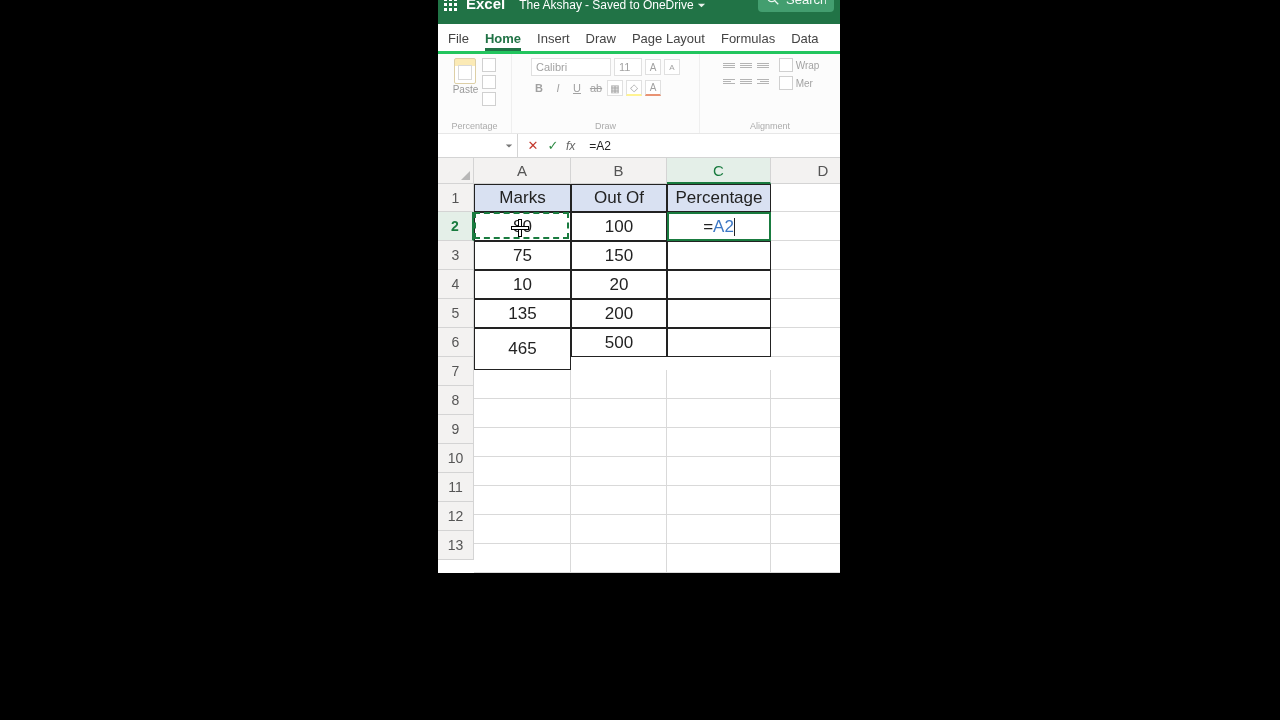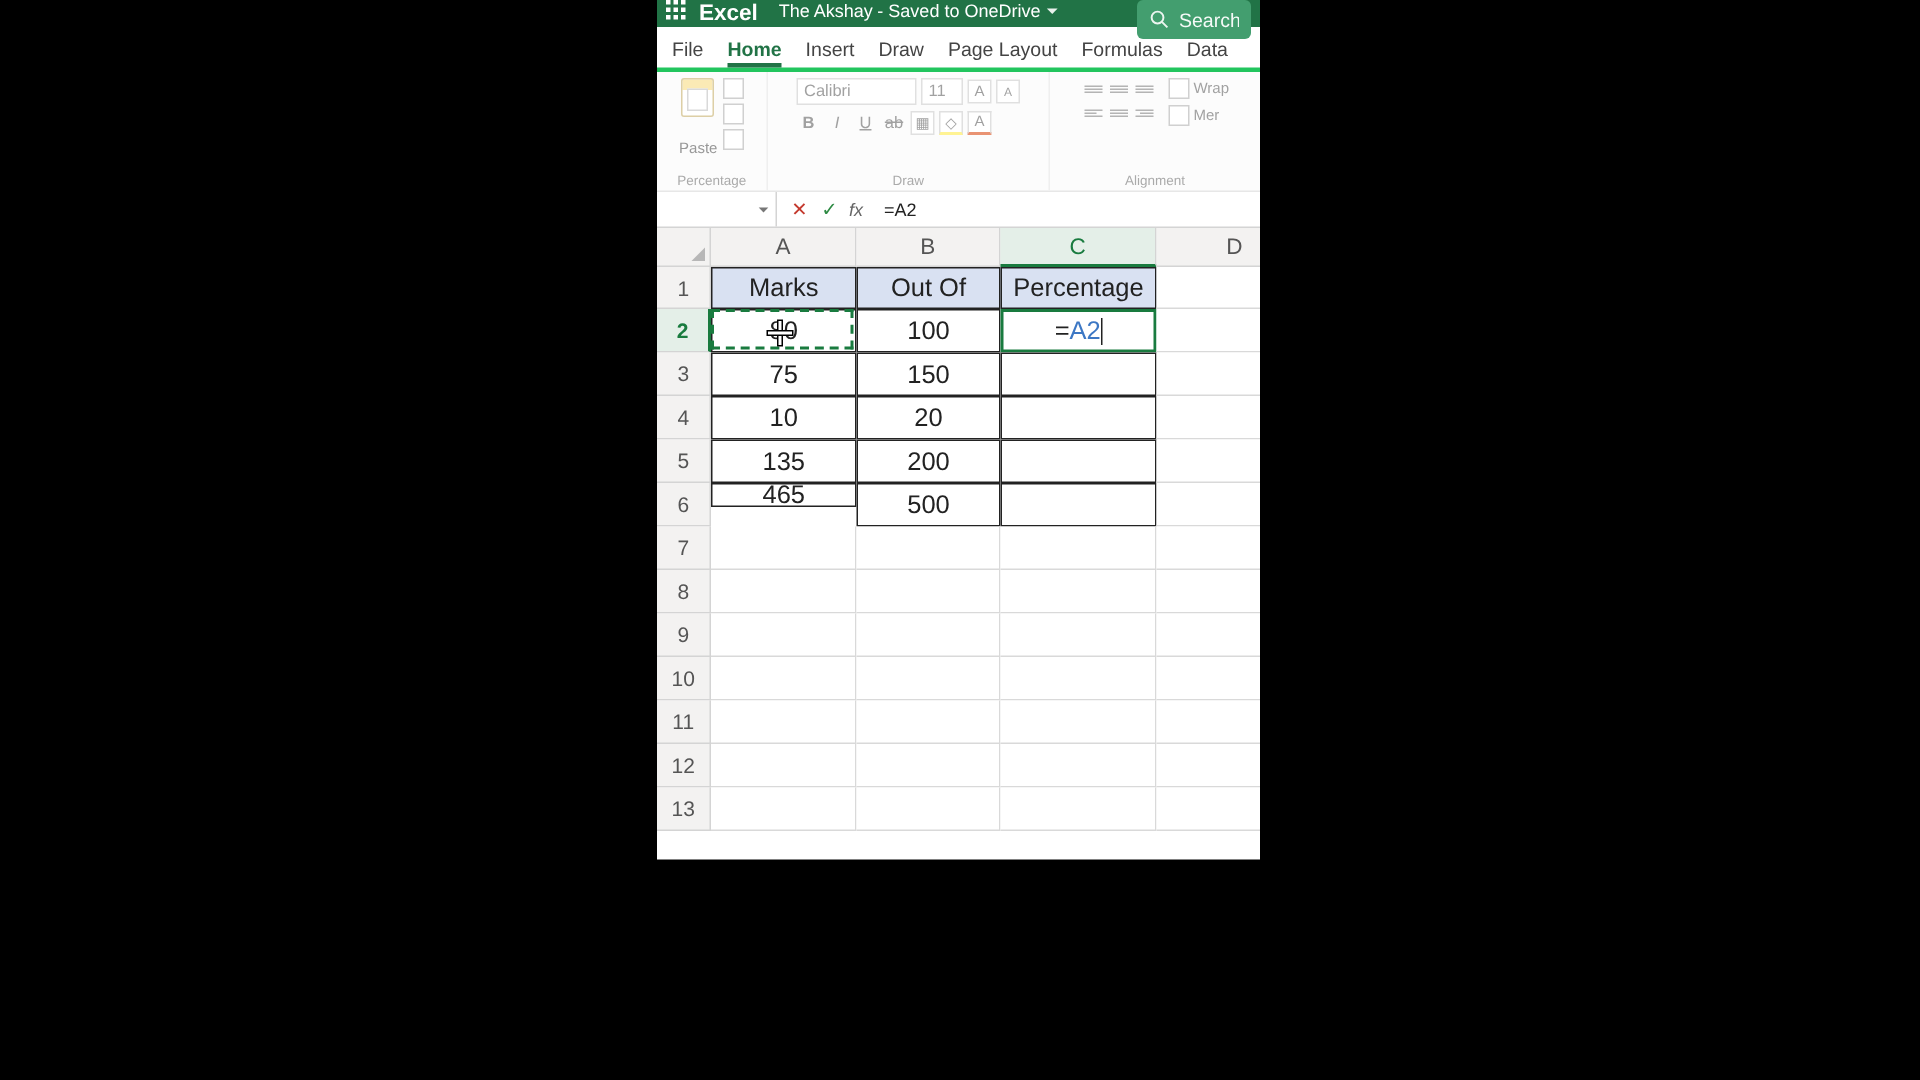--- a/index.html
+++ b/index.html
@@ -1,39 +1,39 @@
 <!DOCTYPE html>
 <html><head>
 <meta charset="utf-8">
 <style>
   * { margin: 0; padding: 0; box-sizing: border-box; font-family: 'Segoe UI', Tahoma, sans-serif; }
   body { width: 1280px; height: 720px; background: #000; overflow: hidden; }
   .viewport { position: absolute; left: 438px; top: 0; width: 402px; height: 573px; background: #fff; overflow: hidden; }
 
-  .titlebar { height: 18px; background: #217346; display: flex; align-items: flex-start; color: #fff; padding: 0 6px; }
+  .titlebar { height: 18px; background: #217346; display: flex; align-items: flex-end; color: #fff; padding: 12px 6px; }
   .waffle { width: 14px; height: 14px; display: grid; grid-template-columns: repeat(3,1fr); grid-template-rows: repeat(3,1fr); gap: 1px; margin-right: 8px; }
   .waffle span { background: #fff; width: 3px; height: 3px; }
   .brand { font-size: 15px; font-weight: 600; margin-right: 14px; }
   .doctitle { font-size: 12px; display: flex; align-items: center; gap: 3px; }
   .doctitle svg { width: 9px; height: 9px; fill: #fff; opacity: .9; }
   .searchbox { margin-left: auto; background: #439e6f; border-radius: 4px; height: 26px; display: flex; align-items: center; padding: 0 8px; gap: 6px; min-width: 60px; }
   .searchbox svg { width: 14px; height: 14px; fill: #fff; opacity: .9; }
   .searchbox input { background: transparent; border: none; color: #fff; font-size: 13px; outline: none; width: 40px; }
   .searchbox input::placeholder { color: #fff; opacity: .95; }
 
   .tabs { height: 30px; background: #fff; border-bottom: 3px solid #22c55e; display: flex; align-items: flex-end; padding-left: 2px; }
   .tab { font-size: 13px; color: #444; padding: 6px 8px 5px; cursor: pointer; position: relative; }
   .tab.active { color: #217346; font-weight: 600; }
   .tab.active::after { content: ''; position: absolute; bottom: 0; left: 8px; right: 8px; height: 3px; background: #217346; }
 
   .ribbon { height: 80px; background: #fafafa; border-bottom: 1px solid #d4d4d4; display: flex; opacity: .55; pointer-events: none; }
   .rgroup { border-right: 1px solid #e2e2e2; padding: 4px 6px 2px; display: flex; flex-direction: column; justify-content: space-between; align-items: center; }
   .rgroup-label { font-size: 9px; color: #666; text-align: center; margin-top: 1px; }
   .paste-stack { display: flex; gap: 4px; }
-  .paste-btn { display: flex; flex-direction: column; align-items: center; gap: 16px; }
+  .paste-btn { display: flex; flex-direction: column; align-items: center; gap: 0; }
   .paste-icon { width: 22px; height: 26px; background: linear-gradient(#f8d97a,#f8d97a 30%, #fff 30%); border: 1px solid #c2a95f; border-radius: 2px; position: relative; }
   .paste-icon::after { content:''; position:absolute; top:6px; left:3px; right:3px; bottom:3px; background:#fff; border:1px solid #bbb; }
   .paste-txt { font-size: 10px; color:#444; }
   .mini-col { display:flex; flex-direction:column; gap:3px; align-items:center; }
   .mini-ico { width:14px; height:14px; border:1px solid #aaa; background:#fff; }
   .fontbox { display:flex; flex-direction:column; gap:4px; }
   .fontrow { display:flex; gap:3px; align-items:center; }
   .combo { height:18px; border:1px solid #c7c7c7; background:#fff; font-size:11px; color:#555; display:flex; align-items:center; padding:0 4px; }
   .combo.font { width:80px; }
   .combo.size { width:28px; }
@@ -282,21 +282,21 @@
           <div class="cell datacell" style="width: 104px; height: 29px;"></div>
           <div class="cell" style="width: 105px; height: 29px;"></div>
         </div>
         <div class="crow">
           <div class="cell datacell" style="width: 97px; height: 29px;">135</div>
           <div class="cell datacell" style="width: 96px; height: 29px;">200</div>
           <div class="cell datacell" style="width: 104px; height: 29px;"></div>
           <div class="cell" style="width: 105px; height: 29px;"></div>
         </div>
         <div class="crow">
-          <div class="cell datacell" style="width: 97px; height: 16px;">465</div>
+          <div class="cell datacell" style="width: 97px; height: 42px;">465</div>
           <div class="cell datacell" style="width: 96px; height: 29px;">500</div>
           <div class="cell datacell" style="width: 104px; height: 29px;"></div>
           <div class="cell" style="width: 105px; height: 29px;"></div>
         </div>
         <div class="crow">
           <div class="cell" style="width: 97px; height: 29px;"></div>
           <div class="cell" style="width: 96px; height: 29px;"></div>
           <div class="cell" style="width: 104px; height: 29px;"></div>
           <div class="cell" style="width: 105px; height: 29px;"></div>
         </div>

